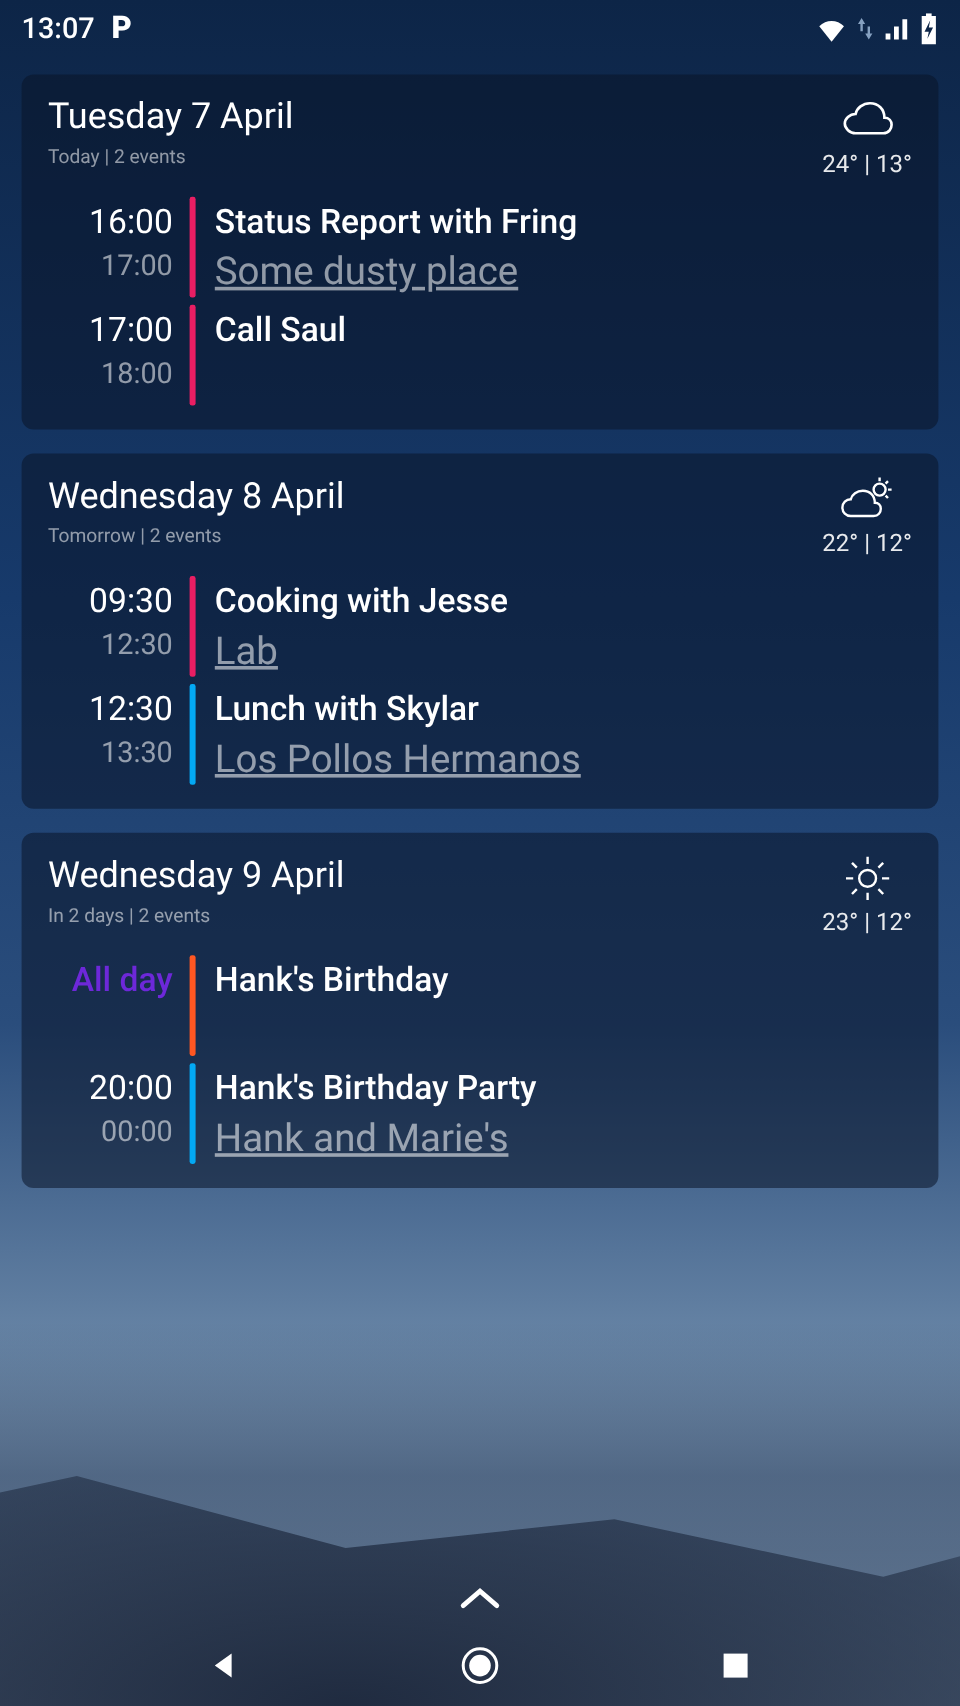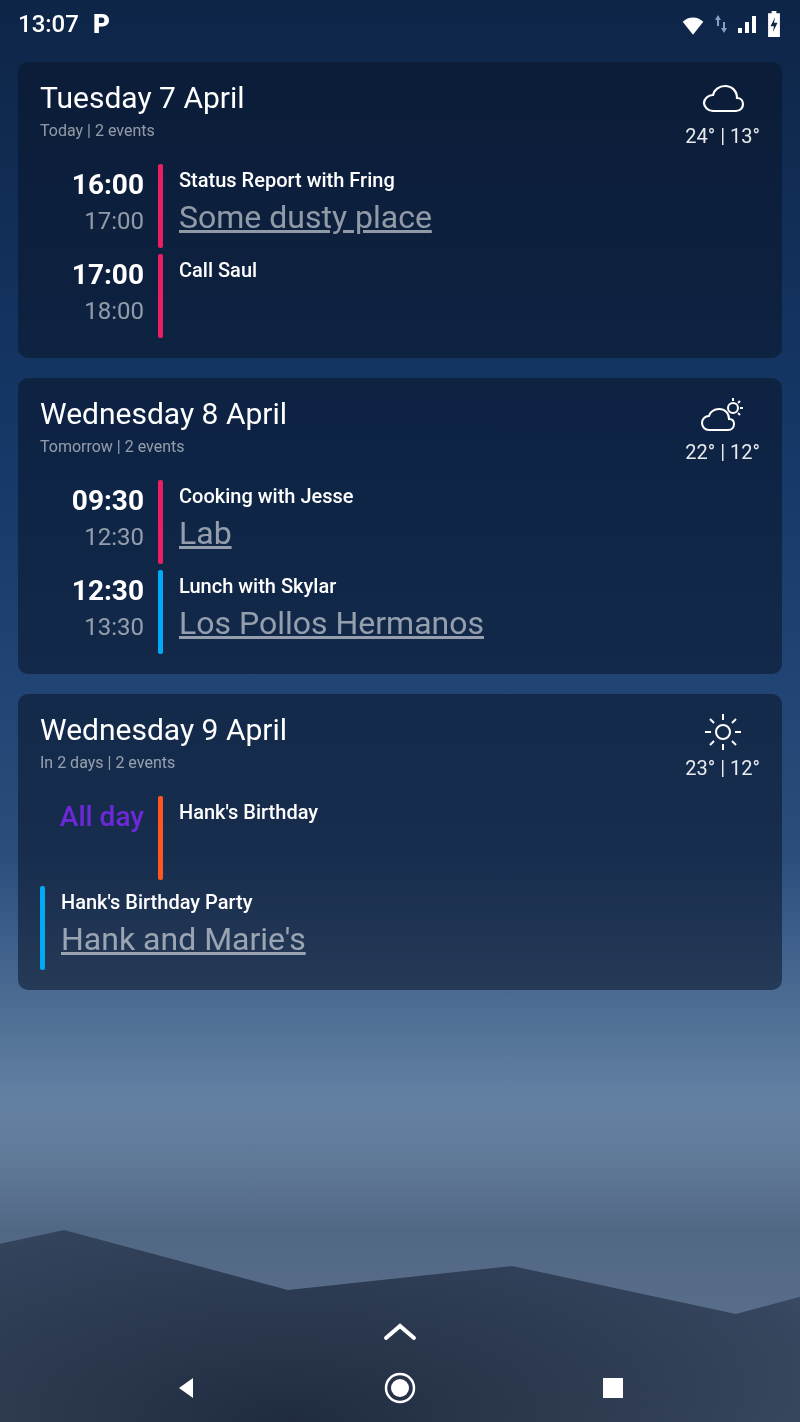--- a/index.html
+++ b/index.html
@@ -63,31 +63,31 @@
       display: flex;
       margin-bottom: 2px;
       min-height: 88px;
     }
     .event-times {
       width: 118px;
       text-align: right;
       padding-right: 14px;
       padding-top: 4px;
     }
-    .time-start { font-size: 28px; color: #fff; font-weight: 700; margin-bottom: 6px; }
+    .time-start { font-size: 28px; color: #fff; font-weight: 400; margin-bottom: 6px; }
     .time-end { font-size: 24px; color: rgba(255,255,255,0.55); }
     .allday { font-size: 28px; color:#6d28d9; font-weight:500; }
     .event-bar {
       width: 5px;
       border-radius: 2px;
       align-self: stretch;
       margin-bottom: 4px;
     }
     .event-content { padding-left: 16px; padding-top: 4px; flex: 1; }
-    .event-title { font-size: 20px; color: #fff; font-weight: 500; margin-bottom: 6px; }
+    .event-title { font-size: 28px; color: #fff; font-weight: 500; margin-bottom: 6px; }
     .event-loc { font-size: 32px; color: rgba(255,255,255,0.55); text-decoration: underline; }
     .app-drawer-arrow {
       position: absolute;
       bottom: 78px;
       left: 50%;
       transform: translateX(-50%);
       color: #fff;
       z-index: 10;
     }
     .nav-bar {
@@ -254,20 +254,24 @@
       <div class="event-row">
         <div class="event-times">
           <div class="allday">All day</div>
         </div>
         <div class="event-bar" style="background:#ff5722"></div>
         <div class="event-content">
           <div class="event-title">Hank's Birthday</div>
         </div>
       </div>
       <div class="event-row">
+        <div class="event-times">
+          <div class="time-start">20:00</div>
+          <div class="time-end">00:00</div>
+        </div>
         <div class="event-bar" style="background:#03a9f4"></div>
         <div class="event-content">
           <div class="event-title">Hank's Birthday Party</div>
           <div class="event-loc">Hank and Marie's</div>
         </div>
       </div>
     </div>
   </div>
 
 </div>

